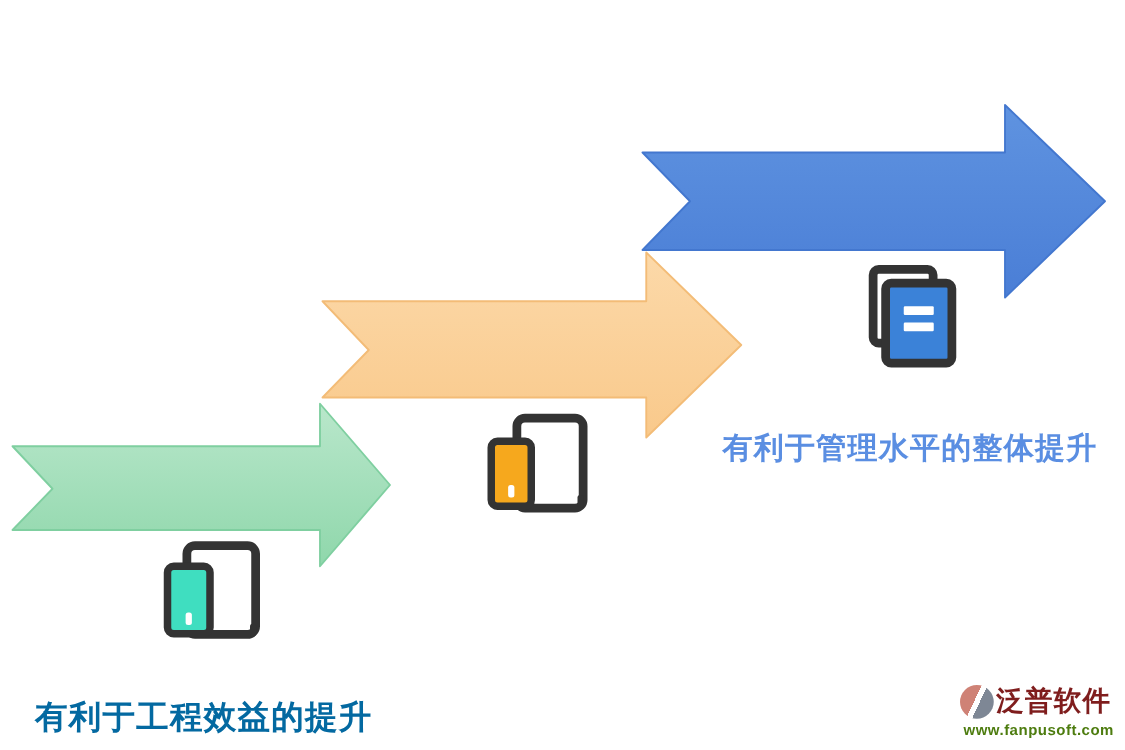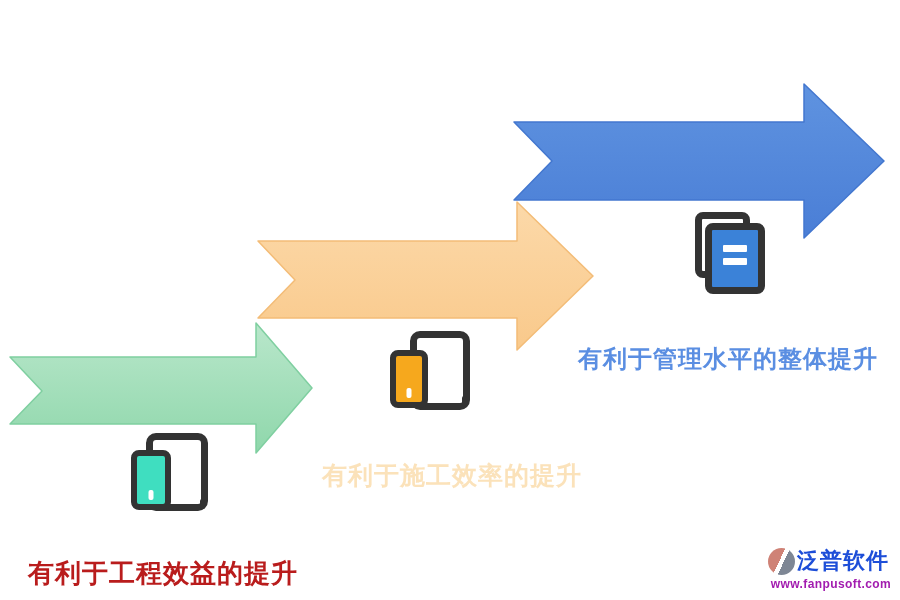--- a/index.html
+++ b/index.html
@@ -114,25 +114,24 @@
   </div>
 
   <div class="doc-icon">
     <div class="doc-back"></div>
     <div class="doc-front" style="background: rgb(59, 130, 216);">
       <span class="doc-line line-1"></span>
       <span class="doc-line line-2"></span>
     </div>
   </div>
 
-  <div class="step-label label-1" style="color: #b91c1c;">有利于工程效益的提升</div>
-  <div class="step-label label-2" style="color: rgb(251, 226, 186);">有利于施工效率的提升</div>
+  <div class="step-label label-1" style="color: #0369a1;">有利于工程效益的提升</div>
   <div class="step-label label-3" style="color: rgb(90, 142, 226);">有利于管理水平的整体提升</div>
 
   <div class="watermark">
     <div class="brand-row">
       <span class="mark" style="--coral: #cf8276; --slate: #7e8795;"></span>
-      <span class="brand" style="color: #1d4ed8;">泛普软件</span>
+      <span class="brand" style="color: #7f1d1d;">泛普软件</span>
     </div>
-    <div class="url" style="color: #a21caf;">www.fanpusoft.com</div>
+    <div class="url" style="color: #4d7c0f;">www.fanpusoft.com</div>
   </div>
 
 </div>
 
 </body></html>

